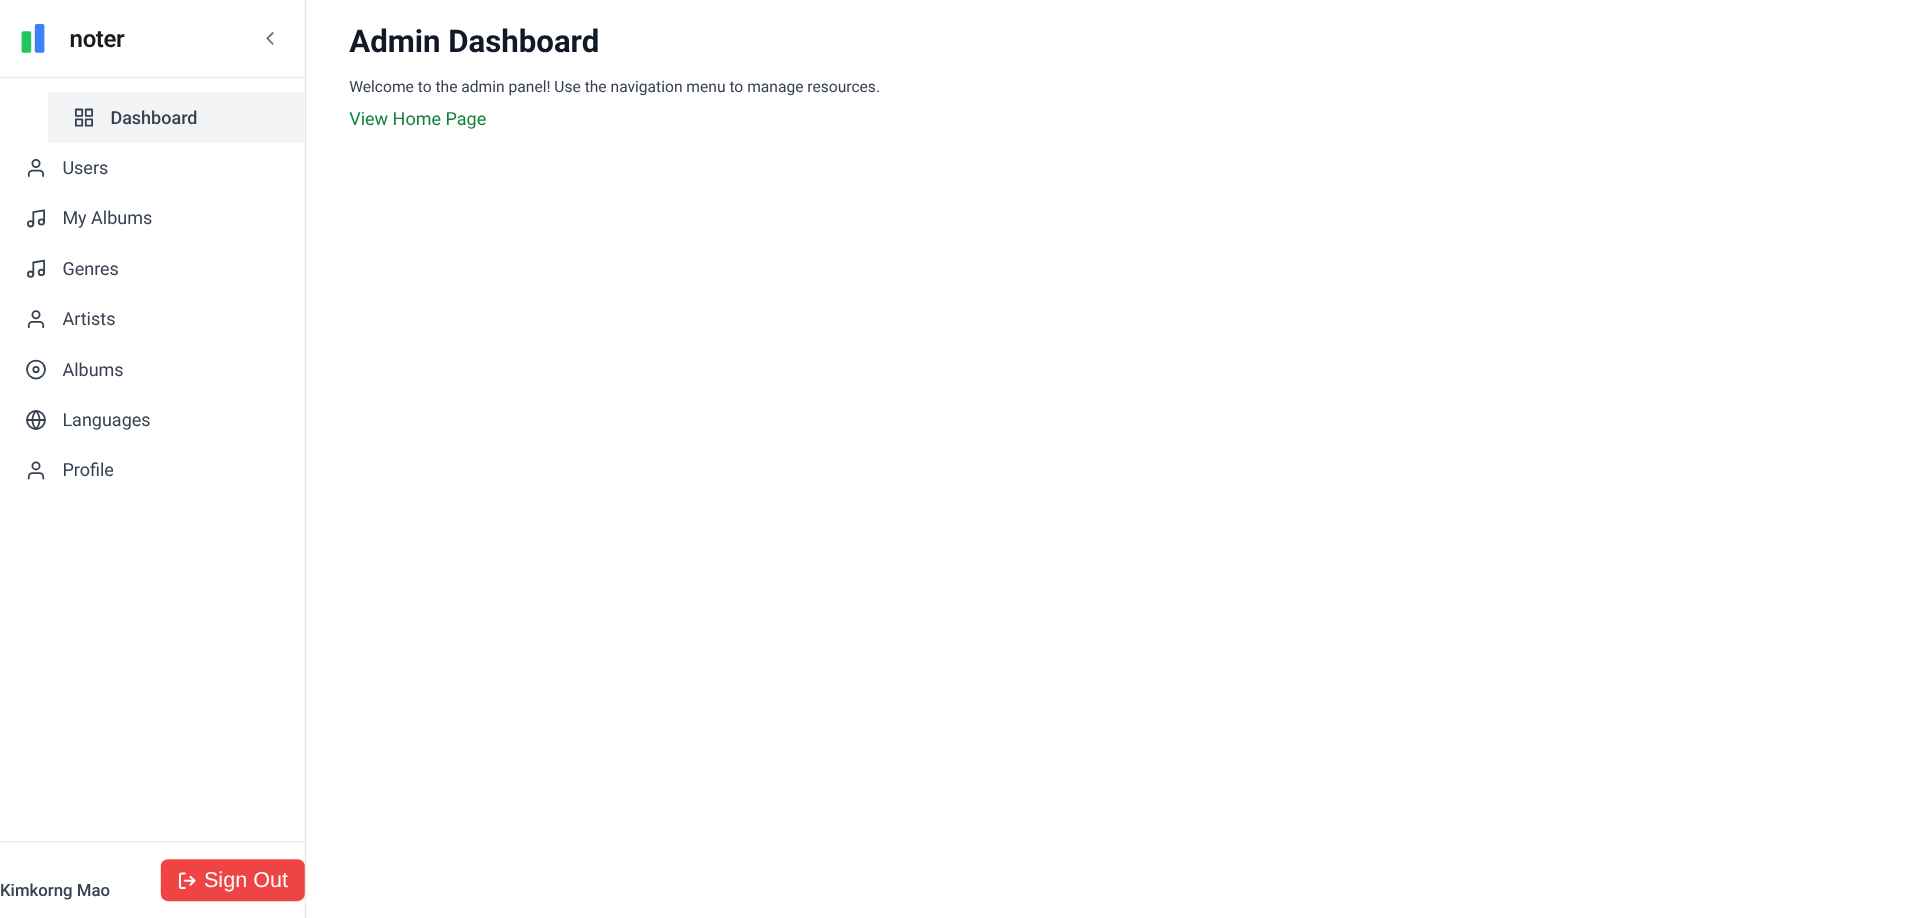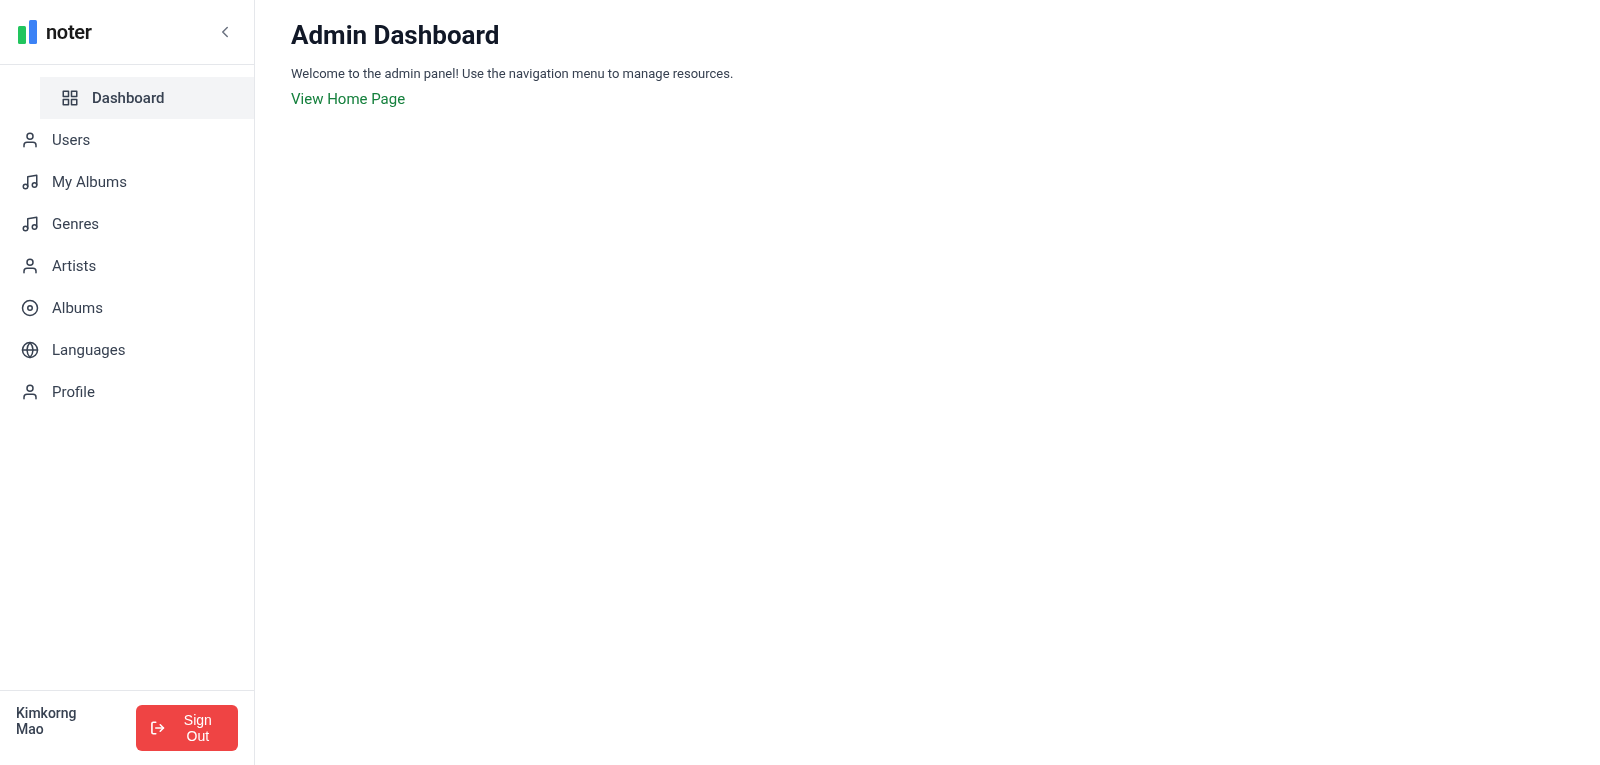--- a/index.html
+++ b/index.html
@@ -28,21 +28,21 @@
     #sidebar-header {
       display: flex;
       align-items: center;
       justify-content: space-between;
       padding: 18px 16px 18px 16px;
       border-bottom: 1px solid #e5e7eb;
     }
     #logo-area {
       display: flex;
       align-items: center;
-      gap: 2px;
+      gap: 14px;
     }
     #logo-icon {
       width: 28px;
       height: 28px;
     }
     #logo-text {
       font-size: 20px;
       font-weight: 600;
       color: #1a1a1a;
       letter-spacing: -0.3px;
@@ -88,41 +88,41 @@
       justify-content: center;
       flex-shrink: 0;
       color: #374151;
     }
     .nav-icon svg {
       width: 18px;
       height: 18px;
     }
     #sidebar-footer {
       border-top: 1px solid #e5e7eb;
-      padding: 14px 16px;
-      display: flex;
-      align-items: flex-start;
+      padding: 14px 0;
+      display: flex;
+      align-items: flex-end;
       justify-content: space-between;
       gap: 32px;
     }
     #user-name {
       font-size: 14px;
       color: #374151;
       font-weight: 500;
     }
     #signout-btn {
       display: flex;
       align-items: center;
       gap: 6px;
       background: #ef4444;
       color: #fff;
       border: none;
       border-radius: 6px;
       padding: 7px 14px;
-      font-size: 14px;
+      font-size: 18px;
       font-weight: 500;
       cursor: pointer;
       transition: background 0.15s;
     }
     
     #main-content {
       flex: 1;
       padding: 20px 36px;
       overflow-y: auto;
     }

